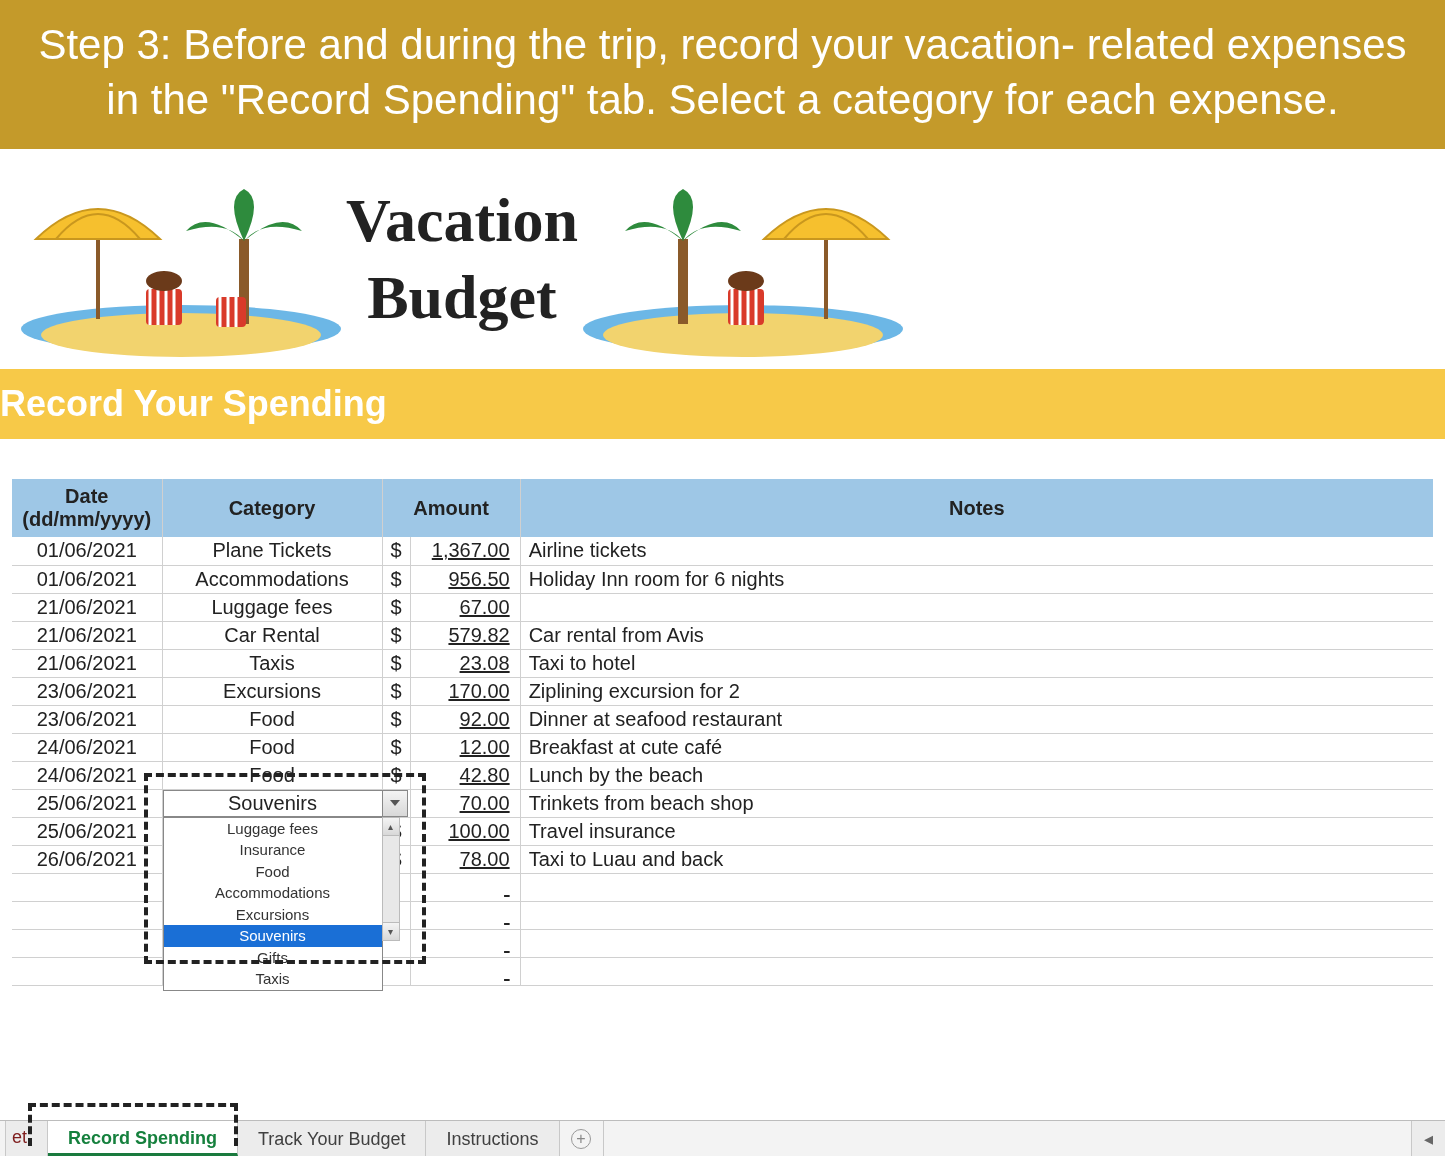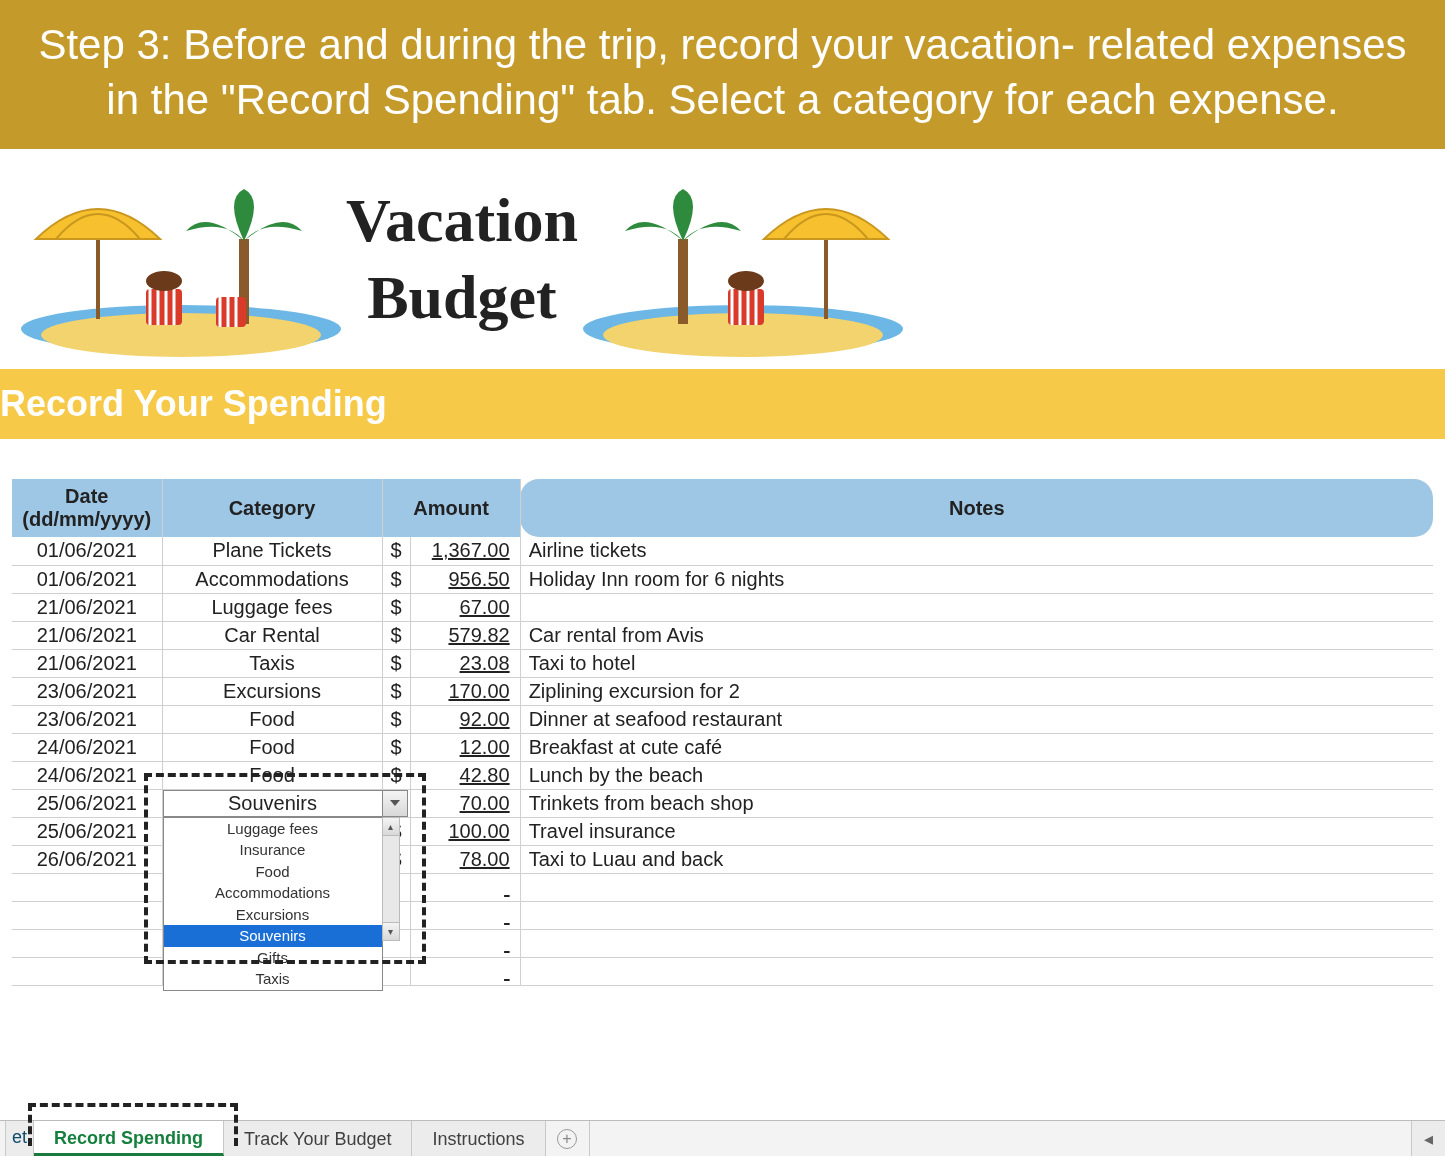--- a/index.html
+++ b/index.html
@@ -60,21 +60,21 @@
     font-size: 20px;
   }
   table.spend thead th {
     background: #9ec7e6;
     font-weight: 700;
     padding: 6px 8px;
     text-align: center;
     color: #222;
     border-right: 1px solid #d0d0d0;
   }
-  table.spend thead th:last-child { border-right: none; border-radius: 19px; }
+  table.spend thead th:last-child { border-right: none; }
   table.spend tbody td {
     border-bottom: 1px solid #d0d0d0;
     border-right: 1px solid #d0d0d0;
     padding: 2px 8px;
     height: 28px;
     vertical-align: middle;
     color: #222;
   }
   table.spend tbody td:last-child { border-right: none; }
   .col-date { width: 150px; text-align: center; }
@@ -172,23 +172,23 @@
     border-top: 1px solid #bcbcbc;
     display: flex;
     align-items: stretch;
     font-size: 18px;
   }
   .tab-nav-gap {
     width: 6px;
     border-right: 1px solid #c8c8c8;
   }
   .tab-partial {
-    padding: 6px 6px 4px 6px;
+    padding: 6px 20px 4px 6px;
     border-right: 1px solid #c8c8c8;
-    color: #0c4a6e;
+    color: #7f1d1d;
     background: #ececec;
   }
   .tab {
     padding: 6px 20px 4px;
     border-right: 1px solid #c8c8c8;
     color: #404040;
     background: #ececec;
     display:flex; align-items:center;
   }
   .tab.active {

